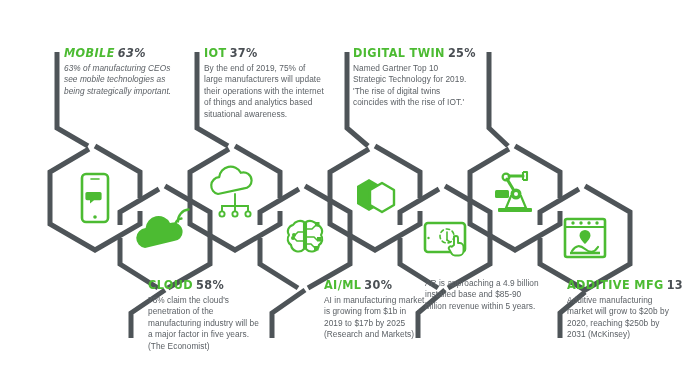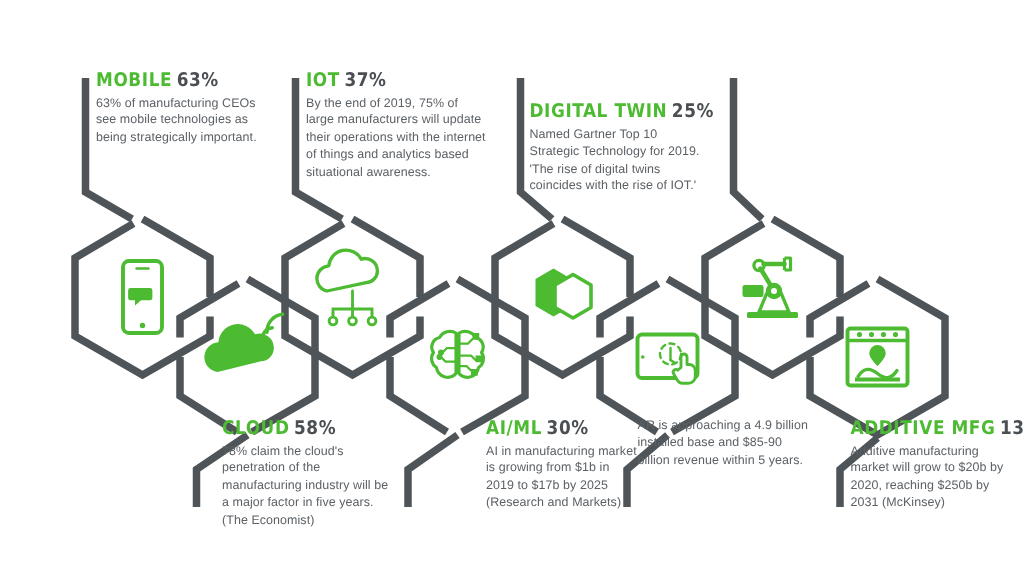--- a/index.html
+++ b/index.html
@@ -178,35 +178,35 @@
       <circle cx="-12" cy="-15" r="1.7" fill="#4CBB32"></circle>
       <circle cx="-4" cy="-15" r="1.7" fill="#4CBB32"></circle>
       <circle cx="4" cy="-15" r="1.7" fill="#4CBB32"></circle>
       <circle cx="12" cy="-15" r="1.7" fill="#4CBB32"></circle>
       <path d="M0,-8 a5.5,5.5 0 0 1 5.5,5.5 c0,3.4 -5.5,8.5 -5.5,8.5 c0,0 -5.5,-5.1 -5.5,-8.5 a5.5,5.5 0 0 1 5.5,-5.5 z" fill="#4CBB32"></path>
       <path d="M-13,13 c4,-6 8,-6 13,-2 c5,4 9,4 13,-2" fill="none" stroke="#4CBB32" stroke-width="2.2" stroke-linecap="round"></path>
       <line x1="-15" y1="15" x2="15" y2="15" stroke="#4CBB32" stroke-width="2.6"></line>
     </g>
   </svg>
 
-  <div class="callout" style="left:64px; top:46px; width:115px;">
+  <div class="callout" style="left:64px; top:46px; width:115px;font-style:italic;">
     <div class="head">
       <span class="kw">MOBILE</span><span class="pct">63%</span>
     </div>
     <div class="body">63% of manufacturing CEOs see mobile technologies as being strategically important.</div>
   </div>
 
   <div class="callout" style="left:204px; top:46px; width:120px;">
     <div class="head">
       <span class="kw">IOT</span><span class="pct">37%</span>
     </div>
     <div class="body">By the end of 2019, 75% of large manufacturers will update their operations with the internet of things and analytics based situational awareness.</div>
   </div>
 
-  <div class="callout" style="left:353px; top:46px; width:118px;margin-top:21px;">
+  <div class="callout" style="left:353px; top:46px; width:118px;">
     <div class="head">
       <span class="kw">DIGITAL TWIN</span><span class="pct">25%</span>
     </div>
     <div class="body">Named Gartner Top 10 Strategic Technology for 2019. 'The rise of digital twins coincides with the rise of IOT.'</div>
   </div>
 
 
   <div class="callout" style="left:148px; top:278px; width:112px;">
     <div class="head">
       <span class="kw">CLOUD</span><span class="pct">58%</span>

